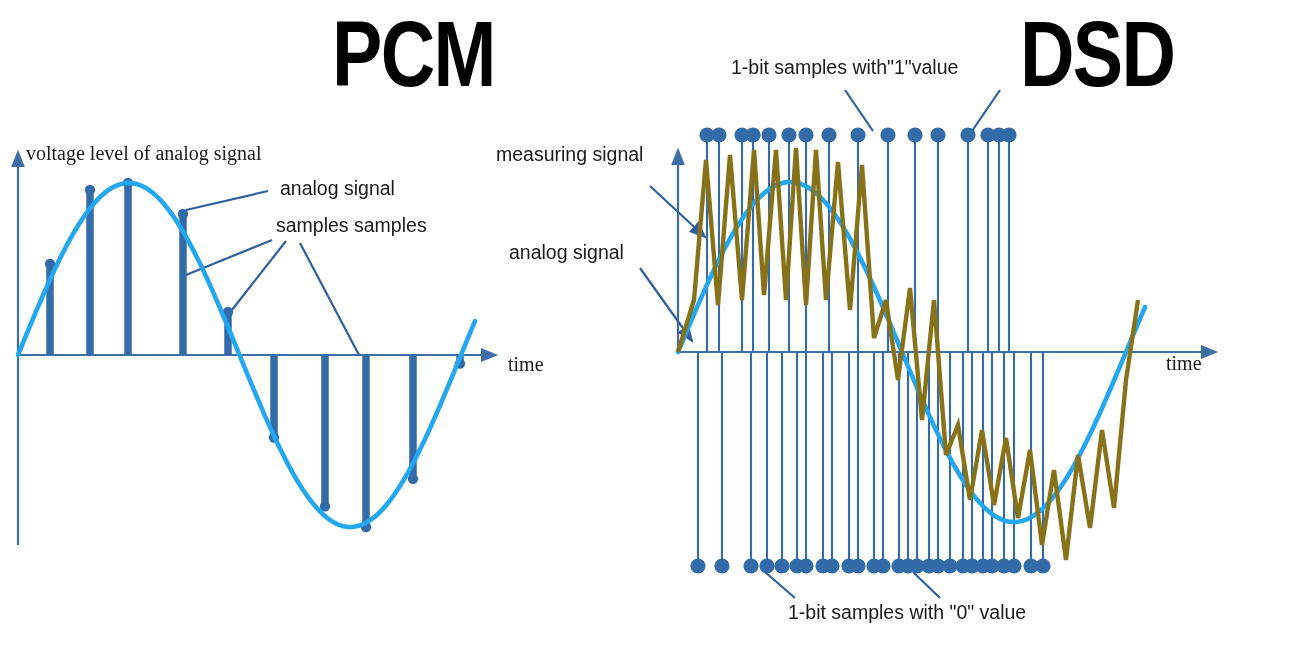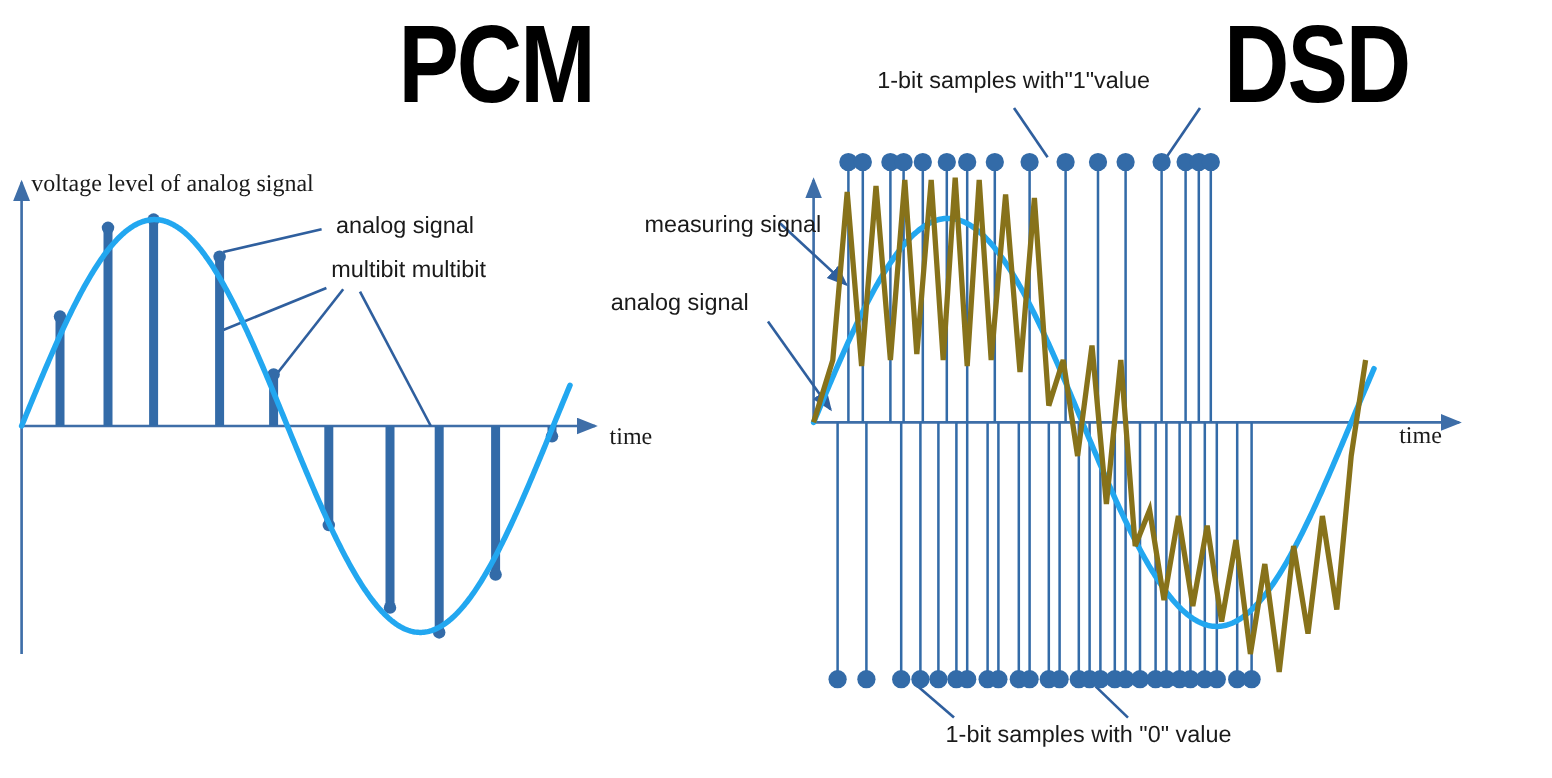--- a/index.html
+++ b/index.html
@@ -224,22 +224,22 @@
           <path d="M678.00,352.00L679.11,349.35L680.22,346.70L681.34,344.05L682.45,341.40L683.56,338.76L684.67,336.12L685.78,333.48L686.90,330.85L688.01,328.22L689.12,325.60L690.23,322.98L691.34,320.37L692.45,317.77L693.57,315.18L694.68,312.60L695.79,310.02L696.90,307.46L698.01,304.91L699.13,302.36L700.24,299.83L701.35,297.32L702.46,294.81L703.57,292.32L704.69,289.85L705.80,287.39L706.91,284.95L708.02,282.52L709.13,280.11L710.25,277.71L711.36,275.34L712.47,272.98L713.58,270.64L714.69,268.33L715.80,266.03L716.92,263.75L718.03,261.50L719.14,259.26L720.25,257.05L721.36,254.87L722.48,252.70L723.59,250.56L724.70,248.45L725.81,246.36L726.92,244.29L728.04,242.26L729.15,240.24L730.26,238.26L731.37,236.30L732.48,234.38L733.60,232.48L734.71,230.61L735.82,228.76L736.93,226.95L738.04,225.17L739.15,223.42L740.27,221.70L741.38,220.02L742.49,218.36L743.60,216.74L744.71,215.15L745.83,213.59L746.94,212.07L748.05,210.58L749.16,209.13L750.27,207.71L751.39,206.33L752.50,204.98L753.61,203.66L754.72,202.39L755.83,201.15L756.95,199.94L758.06,198.78L759.17,197.65L760.28,196.55L761.39,195.50L762.50,194.48L763.62,193.51L764.73,192.57L765.84,191.67L766.95,190.80L768.06,189.98L769.18,189.20L770.29,188.46L771.40,187.75L772.51,187.09L773.62,186.46L774.74,185.88L775.85,185.34L776.96,184.84L778.07,184.37L779.18,183.95L780.30,183.57L781.41,183.23L782.52,182.93L783.63,182.68L784.74,182.46L785.85,182.29L786.97,182.15L788.08,182.06L789.19,182.01L790.30,182.00L791.41,182.03L792.53,182.11L793.64,182.22L794.75,182.38L795.86,182.57L796.97,182.81L798.09,183.09L799.20,183.41L800.31,183.77L801.42,184.18L802.53,184.62L803.65,185.10L804.76,185.63L805.87,186.19L806.98,186.80L808.09,187.44L809.20,188.13L810.32,188.85L811.43,189.62L812.54,190.42L813.65,191.27L814.76,192.15L815.88,193.07L816.99,194.03L818.10,195.03L819.21,196.07L820.32,197.14L821.44,198.26L822.55,199.41L823.66,200.59L824.77,201.82L825.88,203.08L827.00,204.37L828.11,205.71L829.22,207.07L830.33,208.48L831.44,209.92L832.55,211.39L833.67,212.90L834.78,214.44L835.89,216.01L837.00,217.62L838.11,219.26L839.23,220.93L840.34,222.64L841.45,224.37L842.56,226.14L843.67,227.93L844.79,229.76L845.90,231.62L847.01,233.51L848.12,235.42L849.23,237.36L850.35,239.34L851.46,241.34L852.57,243.36L853.68,245.41L854.79,247.49L855.90,249.59L857.02,251.72L858.13,253.88L859.24,256.05L860.35,258.25L861.46,260.48L862.58,262.72L863.69,264.99L864.80,267.28L865.91,269.58L867.02,271.91L868.14,274.26L869.25,276.63L870.36,279.01L871.47,281.42L872.58,283.84L873.70,286.27L874.81,288.73L875.92,291.19L877.03,293.68L878.14,296.17L879.25,298.68L880.37,301.21L881.48,303.74L882.59,306.29L883.70,308.85L884.81,311.42L885.93,314.00L887.04,316.59L888.15,319.19L889.26,321.79L890.37,324.40L891.49,327.02L892.60,329.65L893.71,332.28L894.82,334.91L895.93,337.55L897.05,340.20L898.16,342.84L899.27,345.49L900.38,348.14L901.49,350.79L902.60,353.44L903.72,356.09L904.83,358.74L905.94,361.39L907.05,364.04L908.16,366.68L909.28,369.32L910.39,371.95L911.50,374.58L912.61,377.21L913.72,379.83L914.84,382.44L915.95,385.04L917.06,387.64L918.17,390.23L919.28,392.81L920.40,395.37L921.51,397.93L922.62,400.48L923.73,403.01L924.84,405.54L925.95,408.05L927.07,410.54L928.18,413.02L929.29,415.49L930.40,417.94L931.51,420.38L932.63,422.80L933.74,425.20L934.85,427.58L935.96,429.95L937.07,432.29L938.19,434.62L939.30,436.93L940.41,439.21L941.52,441.48L942.63,443.72L943.75,445.94L944.86,448.14L945.97,450.31L947.08,452.46L948.19,454.59L949.30,456.69L950.42,458.77L951.53,460.82L952.64,462.84L953.75,464.84L954.86,466.81L955.98,468.75L957.09,470.66L958.20,472.54L959.31,474.40L960.42,476.22L961.54,478.02L962.65,479.78L963.76,481.52L964.87,483.22L965.98,484.89L967.10,486.52L968.21,488.13L969.32,489.70L970.43,491.24L971.54,492.74L972.65,494.21L973.77,495.65L974.88,497.05L975.99,498.41L977.10,499.74L978.21,501.03L979.33,502.29L980.44,503.51L981.55,504.70L982.66,505.84L983.77,506.95L984.89,508.02L986.00,509.06L987.11,510.05L988.22,511.01L989.33,511.93L990.45,512.81L991.56,513.65L992.67,514.45L993.78,515.21L994.89,515.93L996.00,516.61L997.12,517.26L998.23,517.86L999.34,518.42L1000.45,518.94L1001.56,519.42L1002.68,519.86L1003.79,520.26L1004.90,520.62L1006.01,520.93L1007.12,521.21L1008.24,521.44L1009.35,521.64L1010.46,521.79L1011.57,521.90L1012.68,521.97L1013.80,522.00L1014.91,521.99L1016.02,521.93L1017.13,521.84L1018.24,521.70L1019.35,521.52L1020.47,521.30L1021.58,521.04L1022.69,520.74L1023.80,520.40L1024.91,520.01L1026.03,519.59L1027.14,519.12L1028.25,518.62L1029.36,518.07L1030.47,517.48L1031.59,516.86L1032.70,516.19L1033.81,515.48L1034.92,514.73L1036.03,513.95L1037.15,513.12L1038.26,512.26L1039.37,511.35L1040.48,510.41L1041.59,509.43L1042.70,508.41L1043.82,507.35L1044.93,506.26L1046.04,505.12L1047.15,503.95L1048.26,502.75L1049.38,501.50L1050.49,500.22L1051.60,498.91L1052.71,497.55L1053.82,496.17L1054.94,494.74L1056.05,493.29L1057.16,491.80L1058.27,490.27L1059.38,488.71L1060.50,487.12L1061.61,485.49L1062.72,483.84L1063.83,482.15L1064.94,480.42L1066.05,478.67L1067.17,476.89L1068.28,475.08L1069.39,473.23L1070.50,471.36L1071.61,469.46L1072.73,467.53L1073.84,465.57L1074.95,463.58L1076.06,461.57L1077.17,459.53L1078.29,457.46L1079.40,455.37L1080.51,453.25L1081.62,451.11L1082.73,448.94L1083.85,446.75L1084.96,444.54L1086.07,442.31L1087.18,440.05L1088.29,437.77L1089.40,435.47L1090.52,433.15L1091.63,430.81L1092.74,428.45L1093.85,426.08L1094.96,423.68L1096.08,421.27L1097.19,418.84L1098.30,416.39L1099.41,413.93L1100.52,411.46L1101.64,408.97L1102.75,406.46L1103.86,403.94L1104.97,401.41L1106.08,398.87L1107.20,396.32L1108.31,393.75L1109.42,391.18L1110.53,388.59L1111.64,386.00L1112.75,383.40L1113.87,380.79L1114.98,378.17L1116.09,375.55L1117.20,372.92L1118.31,370.29L1119.43,367.65L1120.54,365.01L1121.65,362.37L1122.76,359.72L1123.87,357.07L1124.99,354.42L1126.10,351.77L1127.21,349.12L1128.32,346.47L1129.43,343.82L1130.55,341.17L1131.66,338.53L1132.77,335.89L1133.88,333.25L1134.99,330.62L1136.10,327.99L1137.22,325.37L1138.33,322.75L1139.44,320.14L1140.55,317.54L1141.66,314.95L1142.78,312.37L1143.89,309.80L1145.00,307.23" fill="none" stroke="#22A7F0" stroke-width="4.6" stroke-linecap="round" stroke-linejoin="round"></path>
           <path d="M678,352L694,300L706,160L718,305L730,155L742,300L754,150L764,295L776,150L786,300L796,148L806,305L816,150L826,300L838,162L850,310L862,165L874,338L886,300L898,380L910,288L922,420L934,300L946,455L958,425L970,500L982,430L994,505L1006,438L1018,518L1030,450L1042,545L1054,470L1066,560L1078,455L1090,528L1102,430L1114,508L1126,380L1138,300" fill="none" stroke="#87721A" stroke-width="4.4" stroke-linejoin="miter" stroke-linecap="butt"></path>
         </g>
       </g>
   </svg>
 
   <div class="axis-label" style="left:26px; top:142px;">voltage level of analog signal</div>
   <div class="axis-label" style="left:508px; top:353px;">time</div>
 
   <div class="anno" style="left:280px; top:178px;">analog signal</div>
-  <div class="anno" style="left:276px; top:215px;">multibit multibit</div>
+  <div class="anno" style="left:276px; top:215px;">samples samples</div>
 
   <div class="anno" style="left:731px; top:57px;">1-bit samples with"1"value</div>
   <div class="anno" style="left:788px; top:602px;">1-bit samples with "0" value</div>
-  <div class="anno" style="left:496px; top:177px;margin-left:41px;">measuring signal</div>
+  <div class="anno" style="left:496px; top:144px;">measuring signal</div>
   <div class="anno" style="left:509px; top:242px;">analog signal</div>
 
   <div class="axis-label" style="left:1166px; top:352px;">time</div>
 
 </div>
 
 </body></html>

